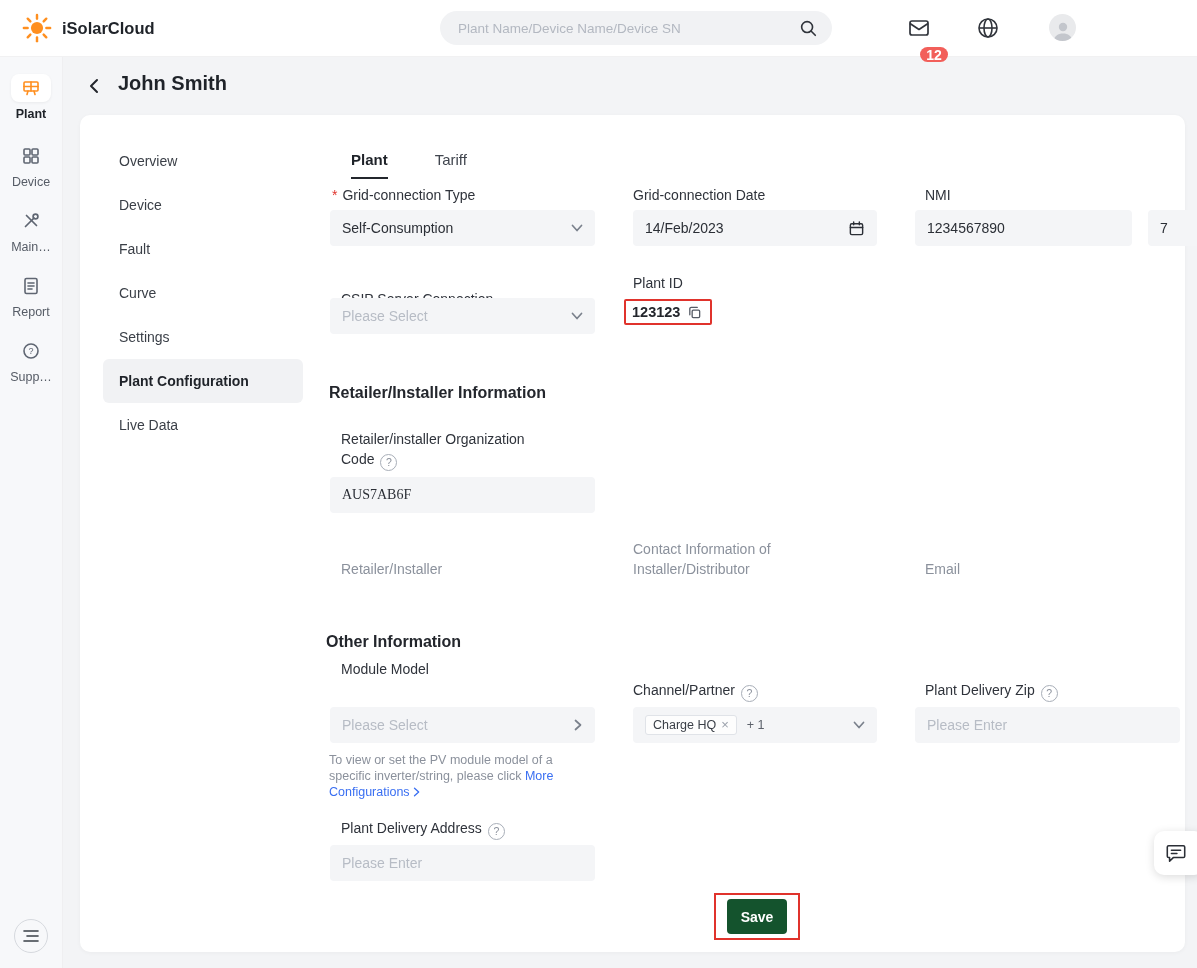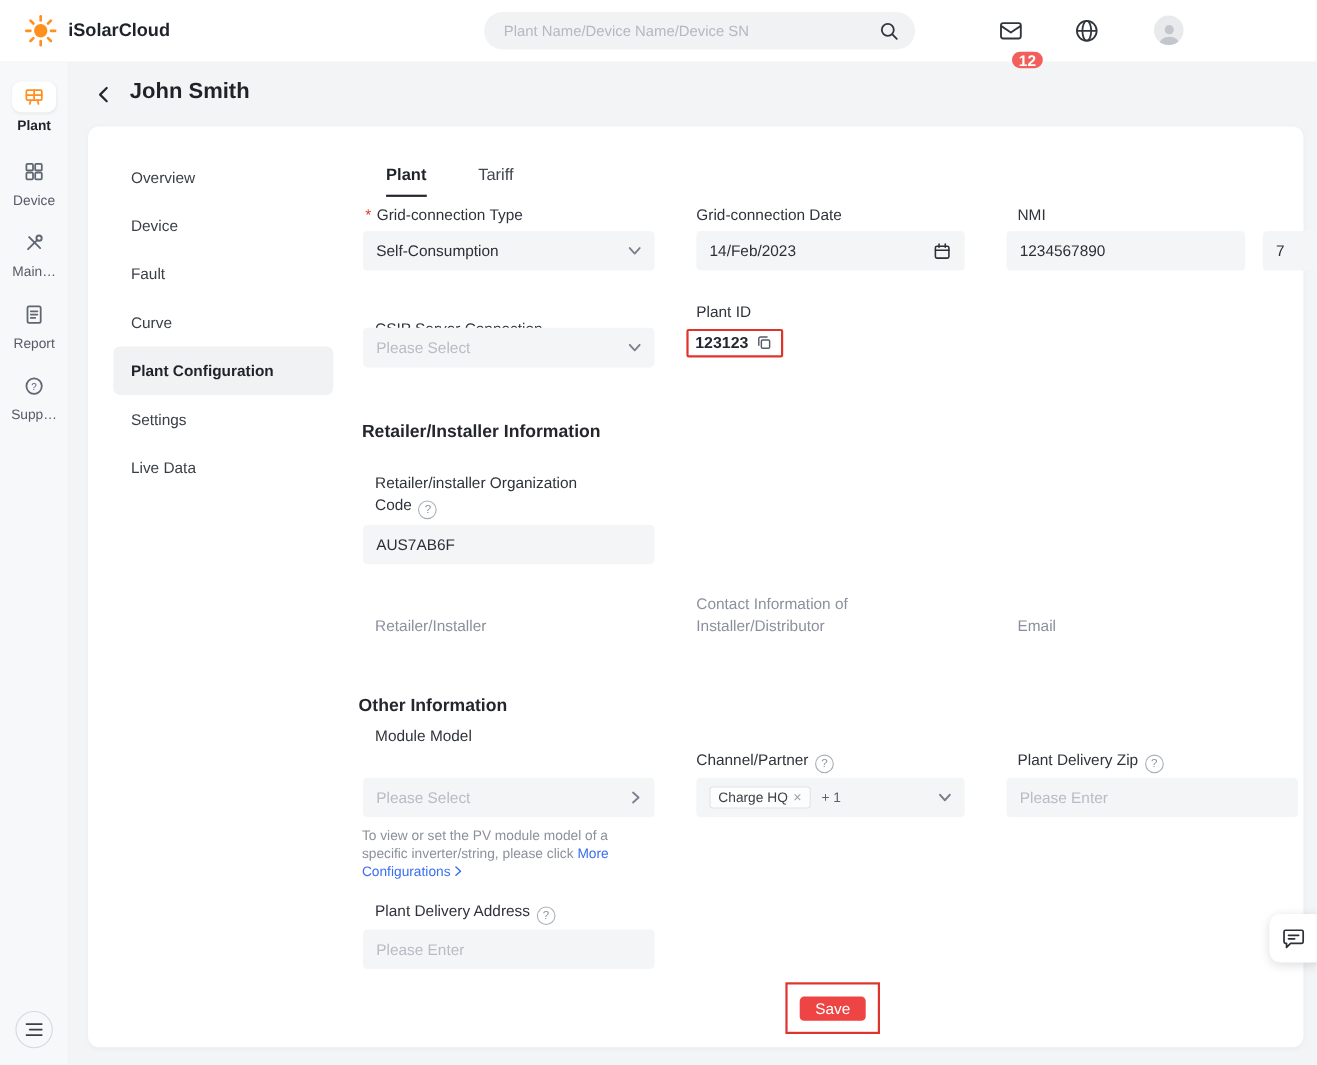--- a/index.html
+++ b/index.html
@@ -48,24 +48,24 @@
   .field .ph{color:#b7bcc5;}
   .field .grow{flex:1;}
   input.tfield{position:absolute;height:36px;background:#f4f5f7;border:none;border-radius:4px;padding:0 12px;box-sizing:border-box;font-size:14px;color:#2b2f36;font-family:inherit;outline:none;}
   input.tfield::placeholder{color:#b7bcc5;}
   .sect{position:absolute;font-size:16px;font-weight:bold;color:#23262c;}
   .help{display:inline-flex;width:15px;height:15px;border:1px solid #a8aeb8;border-radius:50%;color:#8b919c;font-size:10.5px;align-items:center;justify-content:center;vertical-align:-2px;margin-left:6px;}
   .link{color:#3a6ff2;}
   .tag{display:inline-flex;gap:5px;background:#fdfdfd;border:1px solid #e0e3e8;border-radius:3px;padding:2px 7px;font-size:12.5px;color:#3a3f47;}
   .tag .x{color:#9aa0ab;font-size:13px;line-height:1;}
   .plus1{font-size:12.5px;color:#5c616b;margin-left:10px;}
-  .pid-box{position:absolute;left:544px;top:184px;border:2px solid #e0332c;border-radius:2px;display:flex;align-items:flex-start;gap:7px;padding:3px 8px 3px 6px;}
+  .pid-box{position:absolute;left:544px;top:184px;border:2px solid #e0332c;border-radius:2px;display:flex;align-items:center;gap:7px;padding:3px 8px 3px 6px;}
   .pid-val{font-size:14.5px;font-weight:bold;color:#23262c;}
   .save-anno{position:absolute;left:634px;top:778px;width:86px;height:47px;border:2px solid #e0332c;box-sizing:border-box;display:flex;align-items:center;justify-content:center;}
-  .save-btn{width:60px;height:22px;background:#ef4444;color:#fff;border:none;border-radius:4px;font-size:14px;font-family:inherit;}
+  .save-btn{width:60px;height:35px;background:#14532d;color:#fff;border:none;border-radius:4px;font-size:14px;font-family:inherit;font-weight:bold;}
   .helper{position:absolute;left:249px;top:637px;width:252px;font-size:12.5px;line-height:16px;color:#8b919c;}
   
   .cutoff{position:absolute;left:1148px;top:210px;width:60px;height:36px;background:#f4f5f7;border-radius:4px;display:flex;align-items:center;padding:0 12px;box-sizing:border-box;z-index:18;}
   .chat-fab{position:absolute;left:1154px;top:831px;width:50px;height:44px;background:#fff;border-radius:10px;box-shadow:0 2px 10px rgba(0,0,0,.14);display:flex;align-items:center;z-index:18;padding-left:11px;box-sizing:border-box;}
   svg{display:block;}
 </style>
 </head>
 <body>
 
 <div class="hdr">
@@ -192,22 +192,22 @@
 </span>
 <div class="pg-title">John Smith</div>
 
 <div class="card">
 
   <div class="inav">
     <div class="inav-item">Overview</div>
     <div class="inav-item">Device</div>
     <div class="inav-item">Fault</div>
     <div class="inav-item">Curve</div>
+    <div class="inav-item">Settings</div>
     <div class="inav-item active">Plant Configuration</div>
-    <div class="inav-item">Settings</div>
     <div class="inav-item">Live Data</div>
   </div>
 
   <div class="tabs">
     <span class="tab active">Plant</span>
     <span class="tab">Tariff</span>
   </div>
 
   <div class="flabel" style="left:252px;top:70px;"><span class="req">*</span><span>Grid-connection Type</span></div>
   <div class="flabel" style="left:553px;top:70px;">Grid-connection Date</div>
@@ -244,21 +244,21 @@
     <span class="pid-val">123123</span>
     <svg width="15" height="15" viewBox="0 0 16 16" fill="none" stroke="#565c66" stroke-width="1.4" stroke-linecap="round" stroke-linejoin="round">
       <rect x="5.5" y="5.5" width="8" height="8" rx="1.2"></rect>
         <path d="M3 10.5V4a1.5 1.5 0 0 1 1.5-1.5H11"></path>
     </svg>
   </div>
 
   <div class="sect" style="left:249px;top:269px;">Retailer/Installer Information</div>
 
   <div class="flabel" style="left:261px;top:314px;width:215px;"><span>Retailer/installer Organization Code</span><span class="help">?</span></div>
-  <input class="tfield" style="left: 250px; top: 362px; width: 265px;" value="AUS7AB6F">
+  <input class="tfield" style="left: 250px; top: 362px; width: 265px; font-family: Liberation Serif, serif;" value="AUS7AB6F">
 
   <div class="glabel" style="left:261px;top:444px;">Retailer/Installer</div>
   <div class="glabel" style="left:553px;top:424px;width:185px;">Contact Information of Installer/Distributor</div>
   <div class="glabel" style="left:845px;top:444px;">Email</div>
 
   <div class="sect" style="left:246px;top:518px;">Other Information</div>
 
   <div class="flabel" style="left:261px;top:544px;">Module Model</div>
   <div class="flabel" style="left:553px;top:565px;"><span>Channel/Partner</span><span class="help">?</span></div>
   <div class="flabel" style="left:845px;top:565px;"><span>Plant Delivery Zip</span><span class="help">?</span></div>

